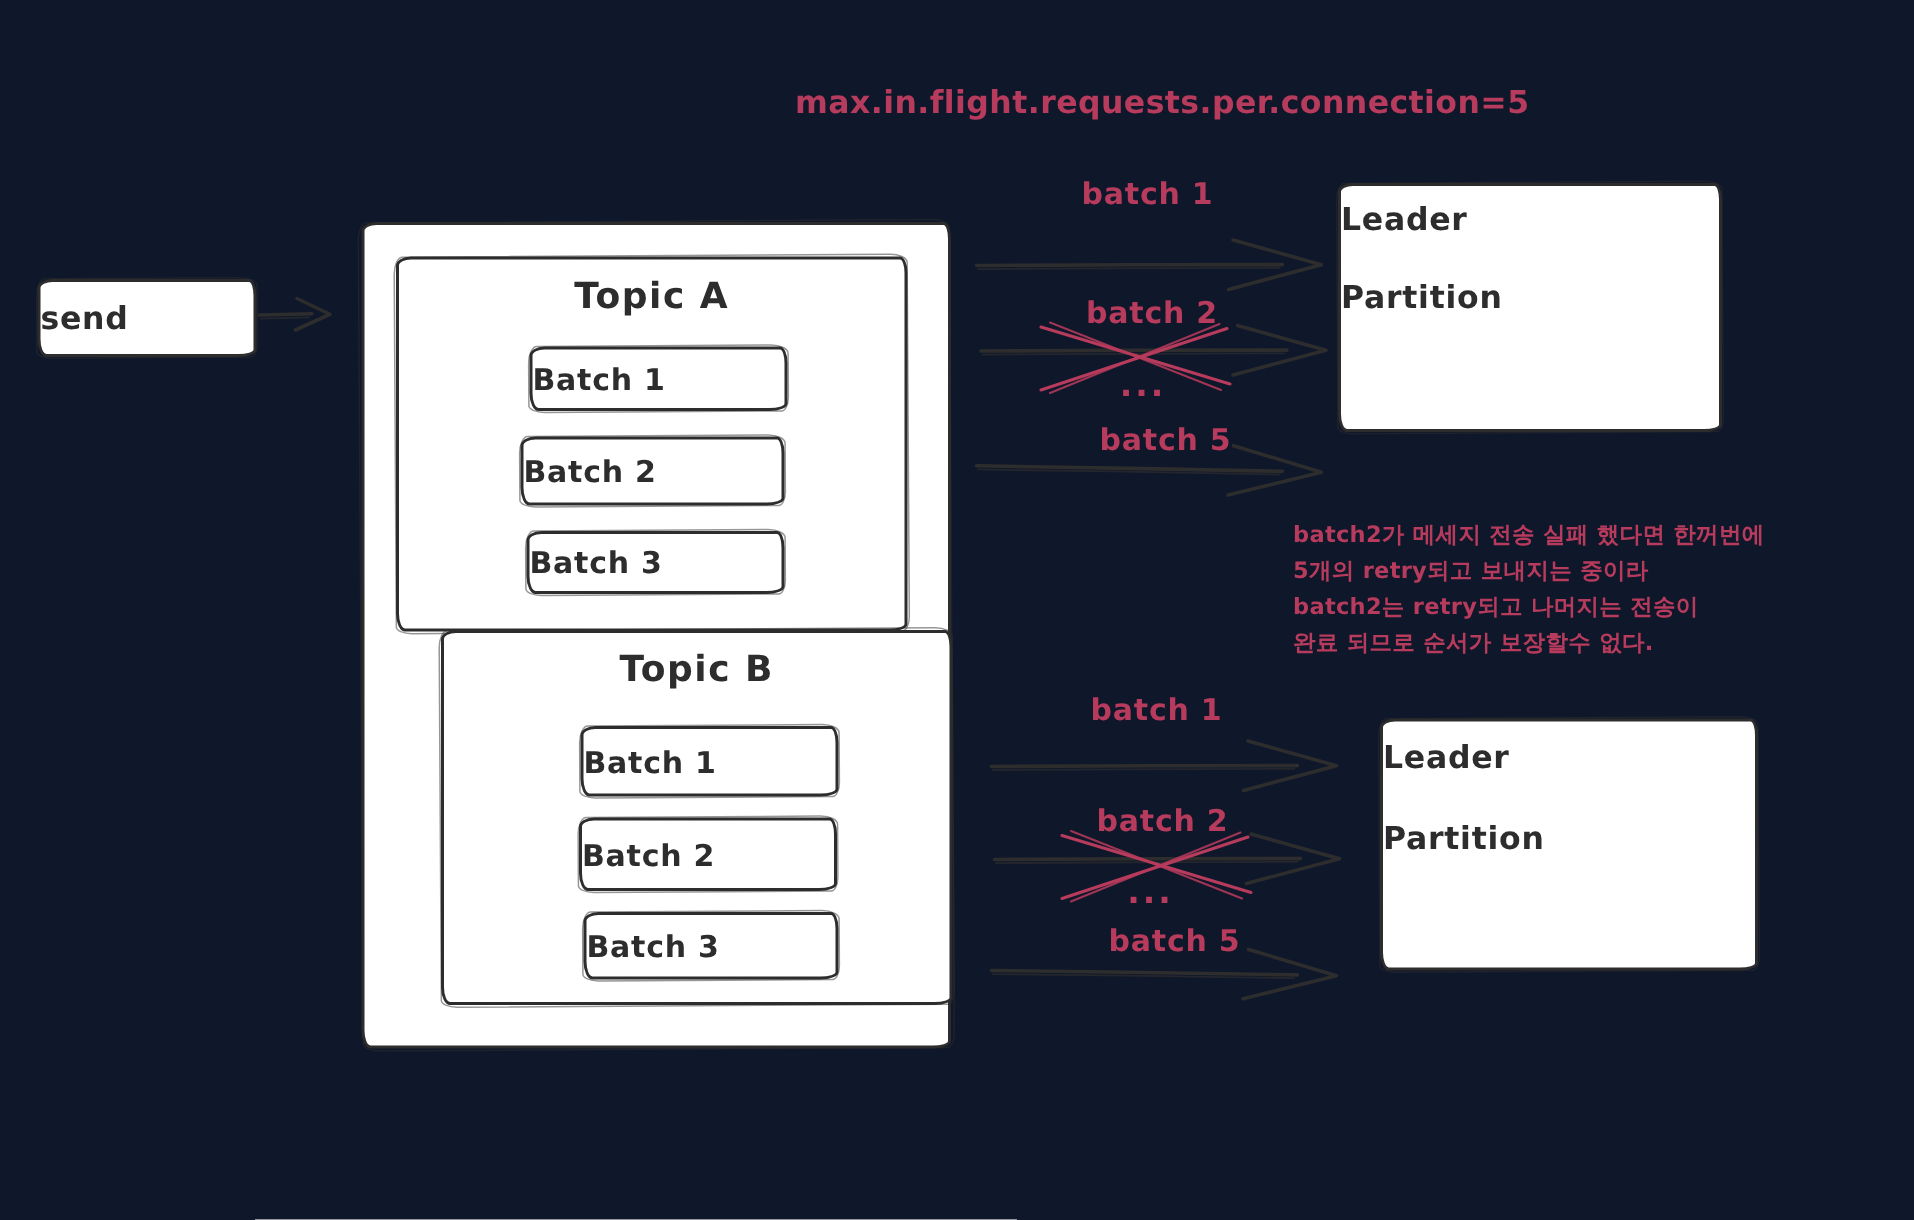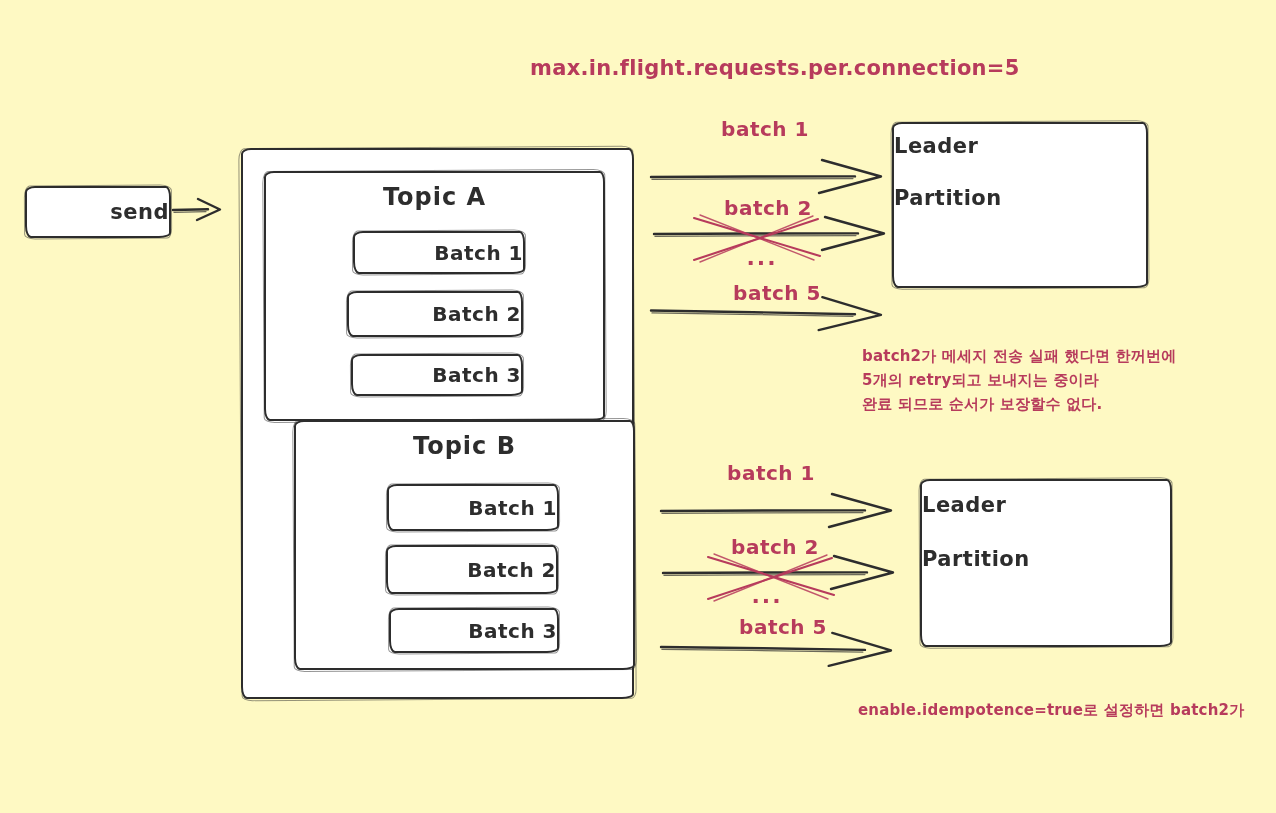--- a/index.html
+++ b/index.html
@@ -1,36 +1,36 @@
 <!DOCTYPE html>
 <html><head>
 <meta charset="utf-8">
 <style>
   :root{
     --accent:#b73b5c;
     --stroke:#2d2d2d;
   }
   html,body{margin:0;padding:0;background:#fff;}
   .canvas{
-    position:relative;width:1276px;height:813px;background:#fef9c3;
+    position:relative;width:1276px;height:813px;background:#0f172a;
     font-family:"DejaVu Sans", sans-serif;color:var(--stroke);overflow:hidden;
   }
   
   .box{
     position:absolute;background:#fff;box-sizing:border-box;
     border:2.2px solid var(--stroke);
     border-radius:10px 5px 12px 6px / 6px 11px 5px 12px;
   }
   .box::before{
     content:"";position:absolute;inset:-3px;pointer-events:none;
     border:1.5px solid rgba(45,45,45,.5);
     border-radius:6px 12px 5px 11px / 12px 6px 10px 5px;
     transform:rotate(-0.35deg);
   }
-  .center{display:flex;align-items:center;justify-content:flex-end;}
+  .center{display:flex;align-items:center;justify-content:flex-start;}
   .title{
     position:absolute;left:530px;top:56px;width:480px;text-align:center;
     font-size:21px;font-weight:700;letter-spacing:.3px;color:var(--accent);
     white-space:nowrap;
   }
   .topic-title{
     position:absolute;top:10px;left:0;width:100%;text-align:center;
     font-size:24px;font-weight:600;letter-spacing:1px;
   }
   .batch-label{font-size:20px;font-weight:600;letter-spacing:.5px;}
@@ -127,20 +127,21 @@
   </svg>
 
   <div class="box" style="left:892px;top:122px;width:256px;height:166px;">
     <div class="leader-line" style="margin-top:10px;">Leader</div>
     <div class="leader-line" style="margin-top:28px;">Partition</div>
   </div>
 
   <div class="note" style="left:862px;top:328px;margin-top:16px;">
     <div>batch2가 메세지 전송 실패 했다면 한꺼번에</div>
     <div>5개의 retry되고 보내지는 중이라</div>
+    <div>batch2는 retry되고 나머지는 전송이</div>
     <div>완료 되므로 순서가 보장할수 없다.</div>
   </div>
 
   <div class="flow-label" style="left:706px;top:461px;">batch 1</div>
   <svg class="arrow" style="left:658px;top:490px;" width="240" height="40" viewBox="0 0 240 40">
     <path class="ink" d="M3 21 C 70 20.2, 140 20.8, 207 20.4"></path>
     <path class="ink-thin" d="M4 23.4 C 70 22.6, 140 23, 205 22.6"></path>
     <path class="ink" d="M174 4 L 233 20.5 L 171 37"></path>
   </svg>
 
@@ -164,16 +165,15 @@
     <path class="ink-thin" d="M4 23.4 C 70 22.6, 140 23, 205 22.6"></path>
     <path class="ink" d="M174 4 L 233 20.5 L 171 37"></path>
   </svg>
 
   <div class="box" style="left:920px;top:479px;width:252px;height:168px;">
     <div class="leader-line" style="margin-top:12px;">Leader</div>
     <div class="leader-line" style="margin-top:30px;">Partition</div>
   </div>
 
   <div class="note" style="left:858px;top:698px;line-height:25px;">
-    <div>enable.idempotence=true로 설정하면 batch2가</div>
   </div>
 
 </div>
 
 </body></html>

